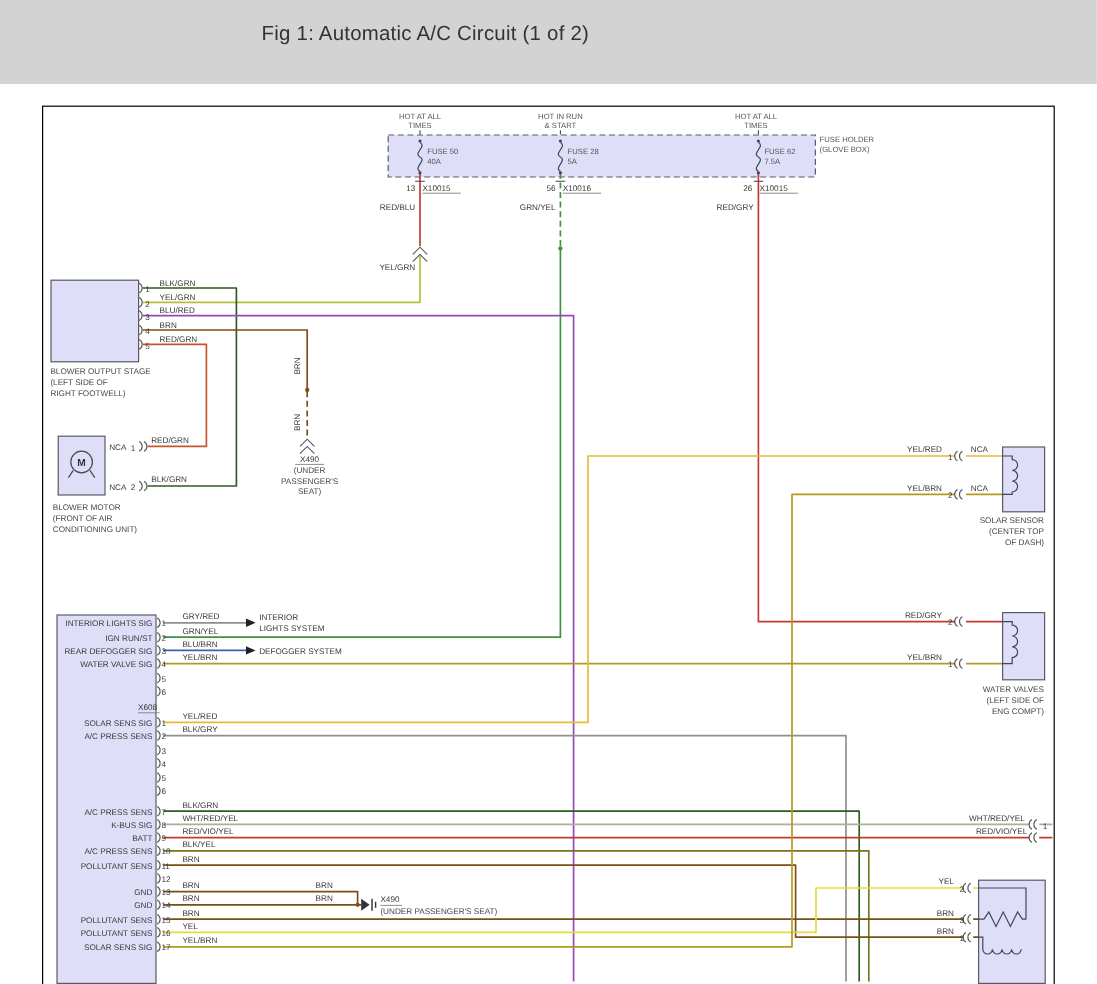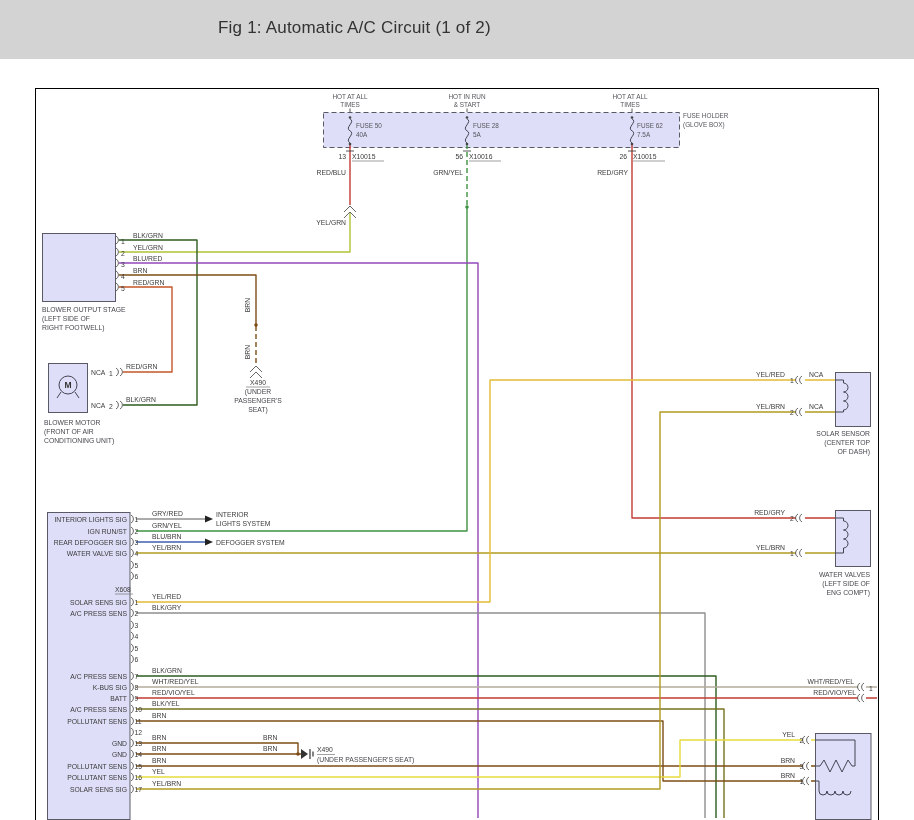--- a/index.html
+++ b/index.html
@@ -1,17 +1,17 @@
 <!DOCTYPE html>
 <html><head>
 <meta charset="utf-8">
 <style>
   *{margin:0;padding:0;box-sizing:border-box}
   html,body{width:914px;height:820px;overflow:hidden;background:#ffffff;font-family:"Liberation Sans",sans-serif}
-  .header{position:absolute;left:0;top:0;width:914px;height:59px;background:#d3d3d3}
+  .header{position:absolute;left:0;top:0;width:914px;height:70px;background:#d3d3d3}
   .title{position:absolute;left:218px;top:18px;font-size:17px;color:#333;letter-spacing:.2px}
   svg{position:absolute;left:0;top:0}
   svg text{font-family:"Liberation Sans",sans-serif;font-size:6.8px;fill:#3a3a3a}
   text.g{fill:#55555c;font-size:6.4px}
   text.c{fill:#46464e}
   text.m{font-size:8.5px;font-weight:bold;fill:#333}
   .lav{fill:#dedef8;stroke:#5a5a66;stroke-width:1}
   .frame{fill:#fff;stroke:#000;stroke-width:1}
   .w{fill:none;stroke-width:1.4;stroke-linejoin:round}
   .dash{stroke-dasharray:5,3}

